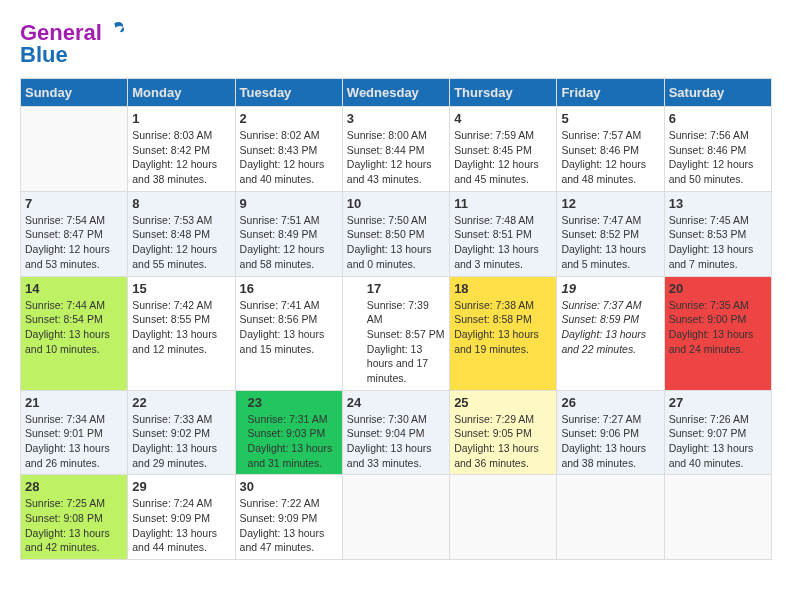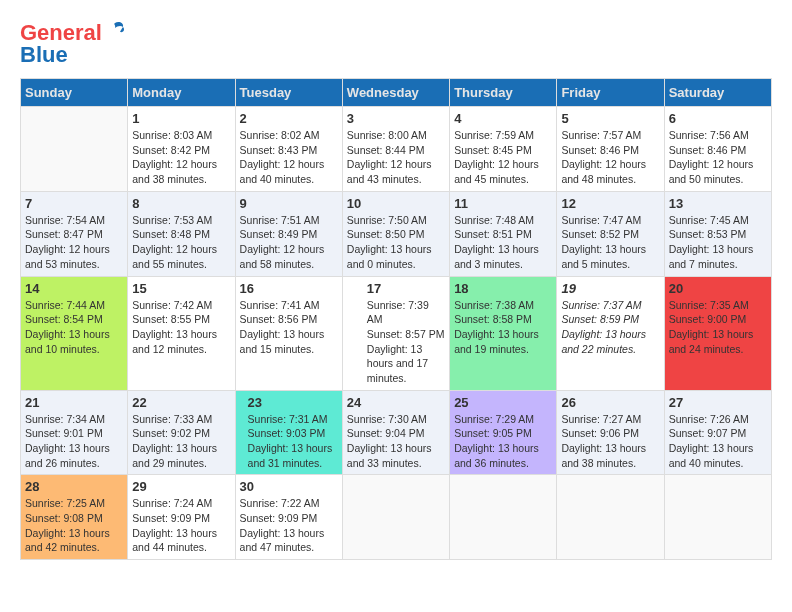--- a/index.html
+++ b/index.html
@@ -76,21 +76,21 @@
     .calendar thead tr th {
       background-color: #1a6eb5 !important;
     }
   </style>
 </head>
 <body>
 
 <div class="header-area">
   <div class="logo">
     <div style="display:flex;align-items:center;">
-      <span style="font-size:22px;font-weight:bold;color:#ef4444;">General</span>
+      <span style="font-size:22px;font-weight:bold;color:#a21caf;">General</span>
       <svg width="22" height="22" viewBox="0 0 22 22" style="margin-left:2px;margin-top:-4px;">
         <path d="M11 3 C14 1, 20 2, 19 7 C17 5, 13 6, 11 8 C12 5, 9 4, 11 3Z" fill="#1a6eb5"></path>
         <path d="M19 7 C21 9, 20 13, 16 12 C17 10, 18 8, 19 7Z" fill="#1a6eb5"></path>
       </svg>
     </div>
     <span style="font-size:22px;font-weight:bold;color:#1a6eb5;margin-top:-4px;">Blue</span>
   </div>
   <div class="title-area">
     <div class="month-title"></div>
     <div class="location-title"></div>
@@ -177,21 +177,21 @@
           <div class="day-info">Sunrise: 7:42 AM<br>Sunset: 8:55 PM<br>Daylight: 13 hours and 12 minutes.</div>
         </td>
         <td style="background-color: rgb(255, 255, 255);">
           <div class="day-number">16</div>
           <div class="day-info">Sunrise: 7:41 AM<br>Sunset: 8:56 PM<br>Daylight: 13 hours and 15 minutes.</div>
         </td>
         <td style="background-color: rgb(255, 255, 255); padding-left: 24px;">
           <div class="day-number">17</div>
           <div class="day-info">Sunrise: 7:39 AM<br>Sunset: 8:57 PM<br>Daylight: 13 hours and 17 minutes.</div>
         </td>
-        <td style="background-color: #86efac;">
+        <td style="background-color: #fde047;">
           <div class="day-number">18</div>
           <div class="day-info">Sunrise: 7:38 AM<br>Sunset: 8:58 PM<br>Daylight: 13 hours and 19 minutes.</div>
         </td>
         <td style="background-color: rgb(255, 255, 255); font-style: italic;">
           <div class="day-number">19</div>
           <div class="day-info">Sunrise: 7:37 AM<br>Sunset: 8:59 PM<br>Daylight: 13 hours and 22 minutes.</div>
         </td>
         <td style="background-color: #ef4444;">
           <div class="day-number">20</div>
           <div class="day-info">Sunrise: 7:35 AM<br>Sunset: 9:00 PM<br>Daylight: 13 hours and 24 minutes.</div>
@@ -199,43 +199,43 @@
       </tr>
       <tr>
         <td style="background-color: rgb(238, 242, 249);">
           <div class="day-number">21</div>
           <div class="day-info">Sunrise: 7:34 AM<br>Sunset: 9:01 PM<br>Daylight: 13 hours and 26 minutes.</div>
         </td>
         <td style="background-color: rgb(238, 242, 249);">
           <div class="day-number">22</div>
           <div class="day-info">Sunrise: 7:33 AM<br>Sunset: 9:02 PM<br>Daylight: 13 hours and 29 minutes.</div>
         </td>
-        <td style="background-color: #5eead4; padding-left: 12px;">
+        <td style="background-color: #22c55e; padding-left: 12px;">
           <div class="day-number">23</div>
           <div class="day-info">Sunrise: 7:31 AM<br>Sunset: 9:03 PM<br>Daylight: 13 hours and 31 minutes.</div>
         </td>
         <td style="background-color: rgb(238, 242, 249);">
           <div class="day-number">24</div>
           <div class="day-info">Sunrise: 7:30 AM<br>Sunset: 9:04 PM<br>Daylight: 13 hours and 33 minutes.</div>
         </td>
-        <td style="background-color: #c4b5fd; margin-top: 32px;">
+        <td style="background-color: #fef9c3; margin-top: 32px;">
           <div class="day-number">25</div>
           <div class="day-info">Sunrise: 7:29 AM<br>Sunset: 9:05 PM<br>Daylight: 13 hours and 36 minutes.</div>
         </td>
         <td style="background-color: rgb(238, 242, 249);">
           <div class="day-number">26</div>
           <div class="day-info">Sunrise: 7:27 AM<br>Sunset: 9:06 PM<br>Daylight: 13 hours and 38 minutes.</div>
         </td>
         <td style="background-color: rgb(238, 242, 249);">
           <div class="day-number">27</div>
           <div class="day-info">Sunrise: 7:26 AM<br>Sunset: 9:07 PM<br>Daylight: 13 hours and 40 minutes.</div>
         </td>
       </tr>
       <tr>
-        <td style="background-color: #fdba74;">
+        <td style="background-color: #bef264;">
           <div class="day-number">28</div>
           <div class="day-info">Sunrise: 7:25 AM<br>Sunset: 9:08 PM<br>Daylight: 13 hours and 42 minutes.</div>
         </td>
         <td style="background-color: rgb(255, 255, 255);">
           <div class="day-number">29</div>
           <div class="day-info">Sunrise: 7:24 AM<br>Sunset: 9:09 PM<br>Daylight: 13 hours and 44 minutes.</div>
         </td>
         <td style="background-color: rgb(255, 255, 255);">
           <div class="day-number">30</div>
           <div class="day-info">Sunrise: 7:22 AM<br>Sunset: 9:09 PM<br>Daylight: 13 hours and 47 minutes.</div>

